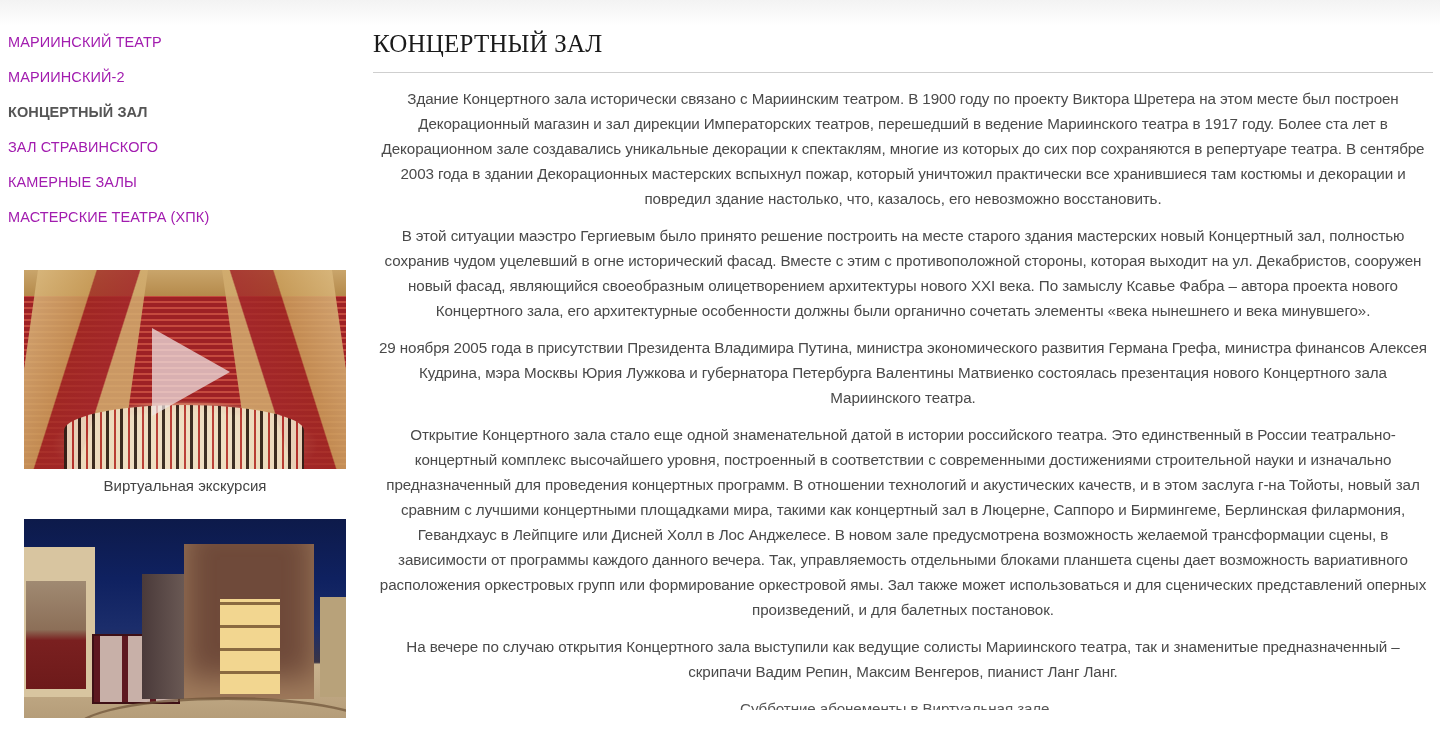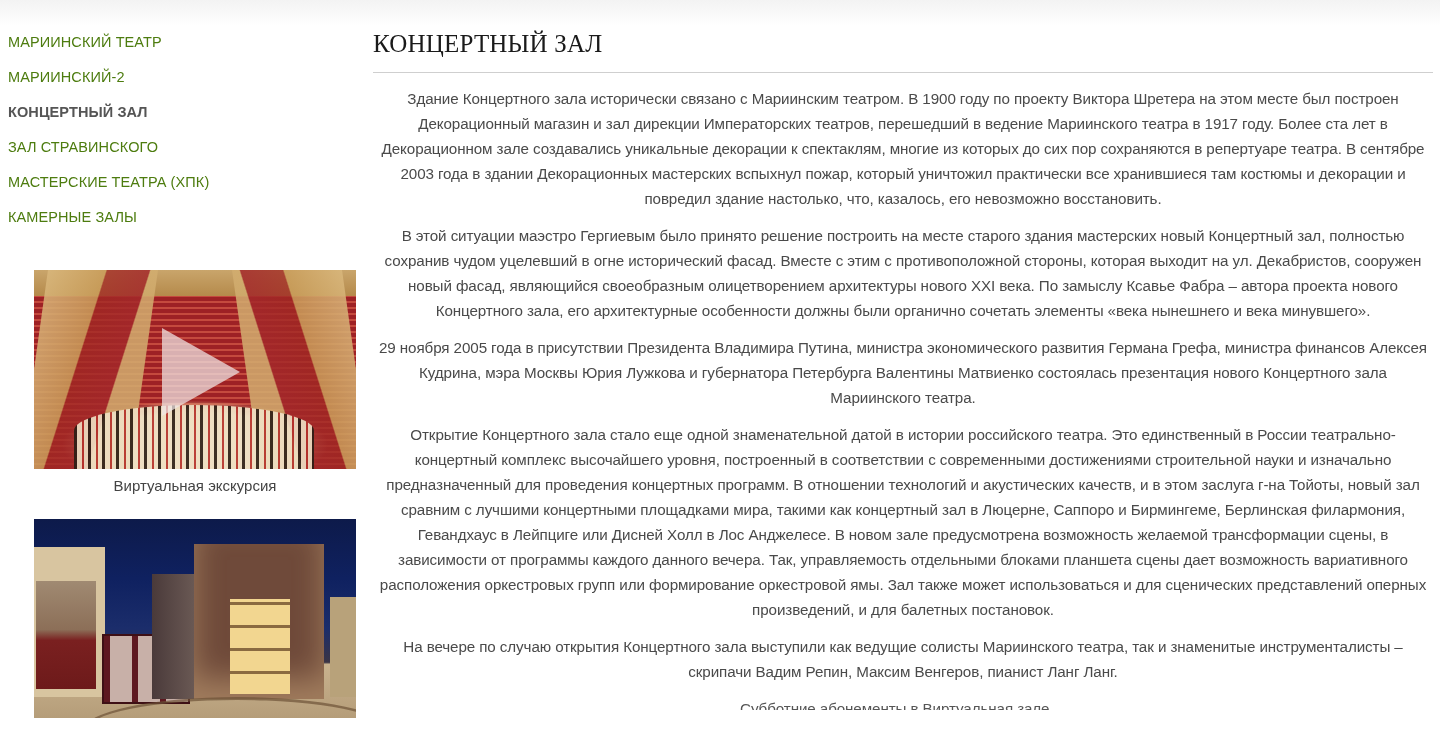--- a/index.html
+++ b/index.html
@@ -32,32 +32,32 @@
       left: 8px;
       top: 31px;
       margin: 0;
       padding: 0;
       list-style: none;
     }
     .side-nav li {
       height: 35px;
       line-height: 22px;
       font-size: 14.5px;
-      color: #4d7c0f;
+      color: #a21caf;
       letter-spacing: 0.1px;
       cursor: pointer;
       white-space: nowrap;
     }
     .side-nav li.active {
       font-weight: bold;
       color: #555;
     }
     .media-card {
       position: absolute;
-      left: 22px;
+      left: 12px;
       width: 322px;
       padding-left: 12px;
     }
     .media-card.tour { top: 270px; }
     .media-card.building { top: 519px; }
     .thumb {
       position: relative;
       width: 322px;
       height: 199px;
       overflow: hidden;
@@ -197,22 +197,22 @@
 <body>
 
 <div class="top-fade"></div>
 
 <aside class="sidebar">
   <ul class="side-nav">
     <li>МАРИИНСКИЙ ТЕАТР</li>
     <li>МАРИИНСКИЙ-2</li>
     <li class="active">КОНЦЕРТНЫЙ ЗАЛ</li>
     <li>ЗАЛ СТРАВИНСКОГО</li>
+    <li>КАМЕРНЫЕ ЗАЛЫ</li>
     <li>МАСТЕРСКИЕ ТЕАТРА (ХПК)</li>
-    <li>КАМЕРНЫЕ ЗАЛЫ</li>
   </ul>
 
   <div class="media-card tour">
     <div class="thumb hall-thumb">
       <div class="ceiling"></div>
       <div class="balcony-left"></div>
       <div class="balcony-right"></div>
       <div class="stage"></div>
       <div class="play-icon"></div>
     </div>
@@ -234,16 +234,16 @@
 </aside>
 
 <main class="main">
   <h1 class="page-title">КОНЦЕРТНЫЙ ЗАЛ</h1>
   <div class="title-rule"></div>
   <article class="article">
     <p>Здание Концертного зала исторически связано с Мариинским театром. В 1900 году по проекту Виктора Шретера на этом месте был построен Декорационный магазин и зал дирекции Императорских театров, перешедший в ведение Мариинского театра в 1917 году. Более ста лет в Декорационном зале создавались уникальные декорации к спектаклям, многие из которых до сих пор сохраняются в репертуаре театра. В сентябре 2003 года в здании Декорационных мастерских вспыхнул пожар, который уничтожил практически все хранившиеся там костюмы и декорации и повредил здание настолько, что, казалось, его невозможно восстановить.</p>
     <p>В этой ситуации маэстро Гергиевым было принято решение построить на месте старого здания мастерских новый Концертный зал, полностью сохранив чудом уцелевший в огне исторический фасад. Вместе с этим с противоположной стороны, которая выходит на ул. Декабристов, сооружен новый фасад, являющийся своеобразным олицетворением архитектуры нового XXI века. По замыслу Ксавье Фабра – автора проекта нового Концертного зала, его архитектурные особенности должны были органично сочетать элементы «века нынешнего и века минувшего».</p>
     <p>29 ноября 2005 года в присутствии Президента Владимира Путина, министра экономического развития Германа Грефа, министра финансов Алексея Кудрина, мэра Москвы Юрия Лужкова и губернатора Петербурга Валентины Матвиенко состоялась презентация нового Концертного зала Мариинского театра.</p>
     <p>Открытие Концертного зала стало еще одной знаменательной датой в истории российского театра. Это единственный в России театрально-концертный комплекс высочайшего уровня, построенный в соответствии с современными достижениями строительной науки и изначально предназначенный для проведения концертных программ. В отношении технологий и акустических качеств, и в этом заслуга г-на Тойоты, новый зал сравним с лучшими концертными площадками мира, такими как концертный зал в Люцерне, Саппоро и Бирмингеме, Берлинская филармония, Гевандхаус в Лейпциге или Дисней Холл в Лос Анджелесе. В новом зале предусмотрена возможность желаемой трансформации сцены, в зависимости от программы каждого данного вечера. Так, управляемость отдельными блоками планшета сцены дает возможность вариативного расположения оркестровых групп или формирование оркестровой ямы. Зал также может использоваться и для сценических представлений оперных произведений, и для балетных постановок.</p>
-    <p>На вечере по случаю открытия Концертного зала выступили как ведущие солисты Мариинского театра, так и знаменитые инструменталисты – скрипачи Вадим Репин, Максим Венгеров, пианист Ланг Ланг.</p>
+    <p>На вечере по случаю открытия Концертного зала выступили как ведущие солисты Мариинского театра, так и знаменитые предназначенный – скрипачи Вадим Репин, Максим Венгеров, пианист Ланг Ланг.</p>
     <p class="cut">Субботние абонементы в Виртуальная зале ...</p>
   </article>
 </main>
 
 </body></html>

